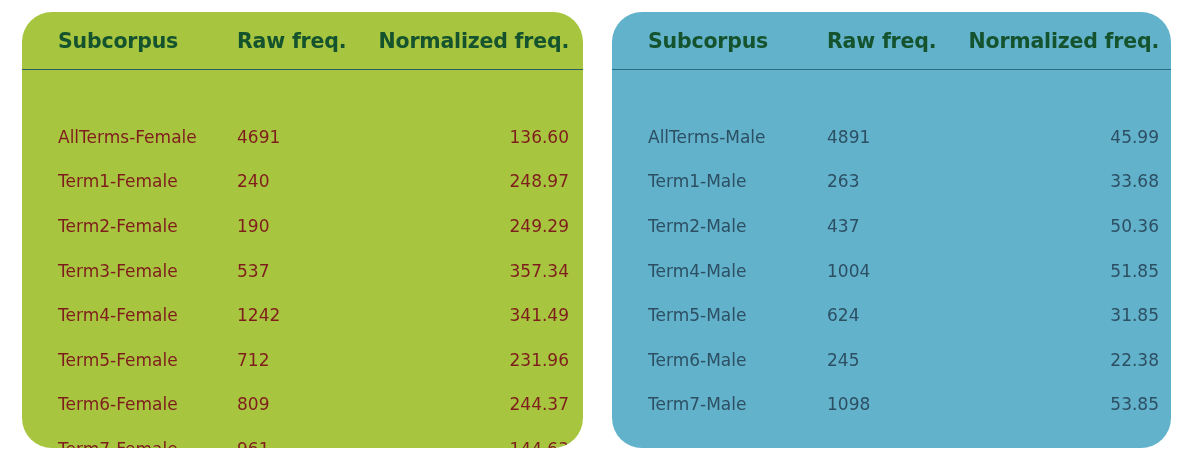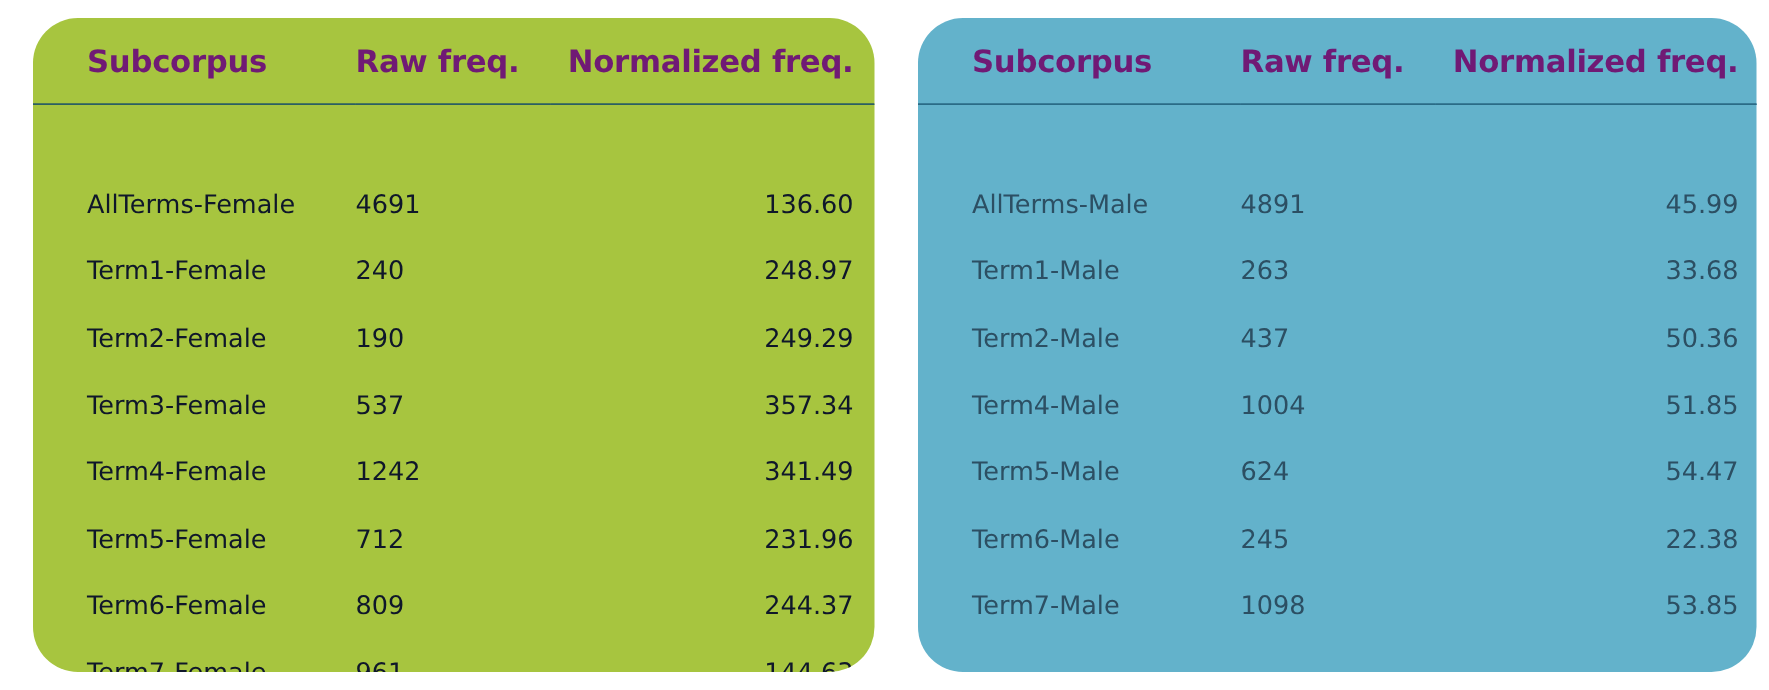--- a/index.html
+++ b/index.html
@@ -43,21 +43,21 @@
 
   .panel-table {
     width: 100%;
     border-collapse: collapse;
     table-layout: fixed;
   }
 
   .panel-table thead th {
     font-size: 20.5px;
     font-weight: bold;
-    color: #701a75;
+    color: #14532d;
     padding: 0;
     height: 57px;
     vertical-align: middle;
     letter-spacing: -0.2px;
     white-space: nowrap;
   }
 
   .panel-table thead tr {
     border-bottom: 1.5px solid #2b5f63;
   }
@@ -68,21 +68,21 @@
 
   .panel-table tbody td {
     height: 44.6px;
     padding: 0;
     vertical-align: middle;
     font-size: 17px;
     font-weight: normal;
     white-space: nowrap;
   }
 
-  #panel-female .panel-table tbody td { color: #0f172a; }
+  #panel-female .panel-table tbody td { color: #7f1d1d; }
   #panel-male   .panel-table tbody td { color: #2c4f63; margin-left: 32px; }
 
   
   .col-name  { width: 215px; }
   .col-raw   { width: 130px; }
   .col-norm  { width: 216px; }
 
   .th-name, .td-name {
     text-align: left;
     padding-left: 36px !important;
@@ -203,21 +203,21 @@
           <td class="td-norm">50.36</td>
         </tr>
         <tr>
           <td class="td-name">Term4-Male</td>
           <td class="td-raw">1004</td>
           <td class="td-norm">51.85</td>
         </tr>
         <tr>
           <td class="td-name">Term5-Male</td>
           <td class="td-raw">624</td>
-          <td class="td-norm">54.47</td>
+          <td class="td-norm">31.85</td>
         </tr>
         <tr>
           <td class="td-name">Term6-Male</td>
           <td class="td-raw">245</td>
           <td class="td-norm">22.38</td>
         </tr>
         <tr>
           <td class="td-name">Term7-Male</td>
           <td class="td-raw">1098</td>
           <td class="td-norm">53.85</td>

